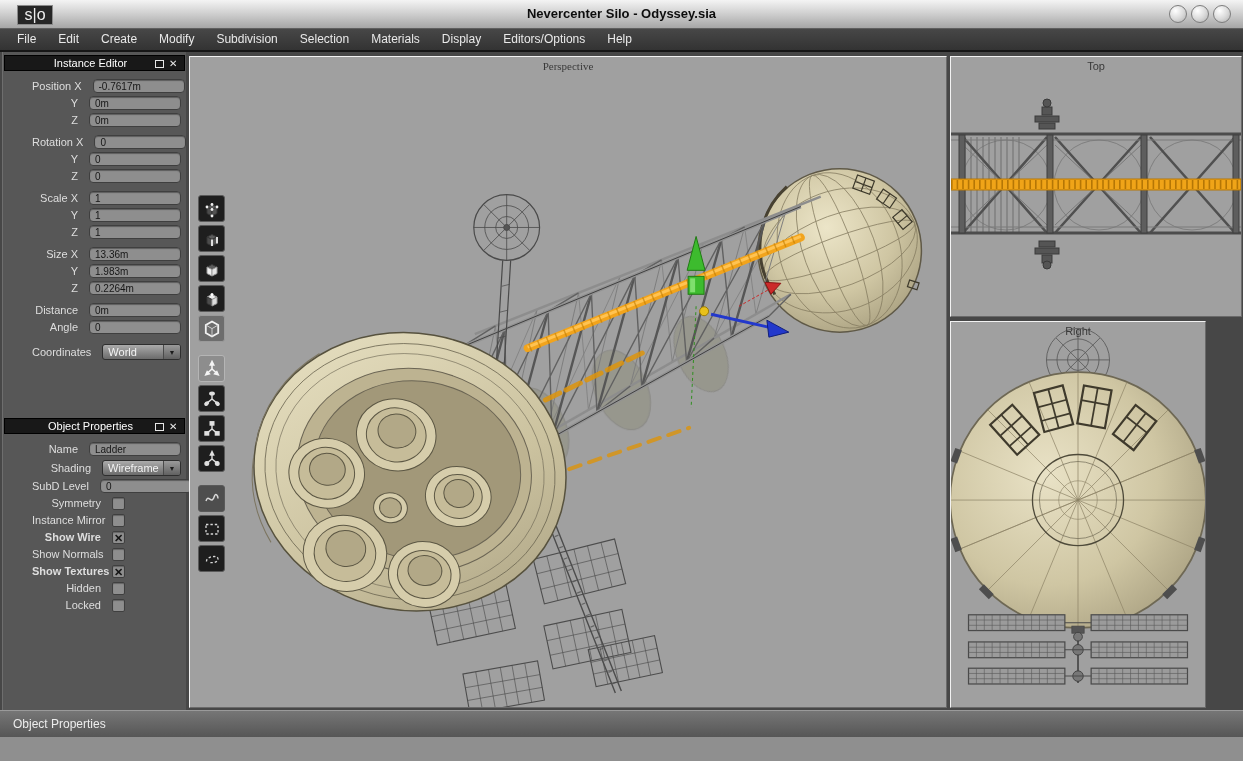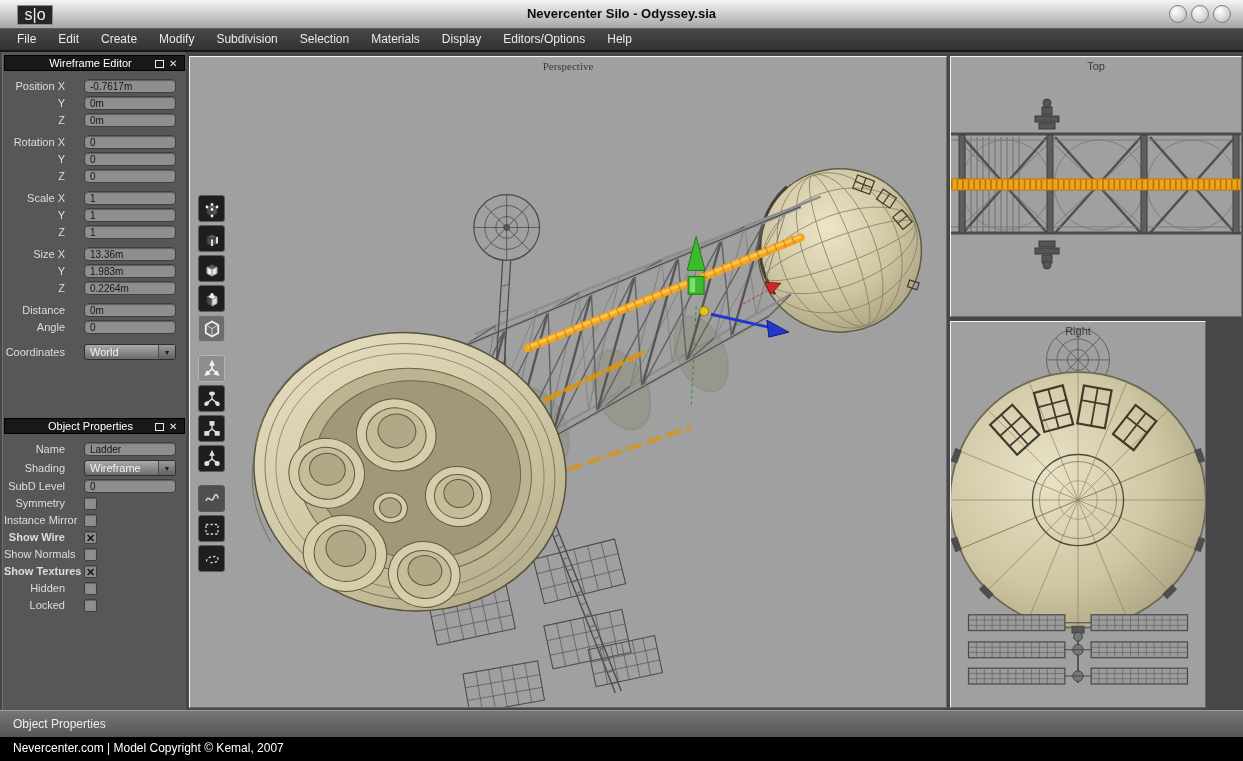--- a/index.html
+++ b/index.html
@@ -27,21 +27,21 @@
     border-left:1px solid #6e6e6e;}
   .panel{position:absolute;left:1px;width:181px;background:#575757;}
   .panel-header{height:16px;background:#181818;color:#fff;font-size:11px;
     display:flex;align-items:center;border:1px solid #000;}
   .panel-title{flex:1;text-align:center;padding-left:22px;}
   .ph-ico{width:11px;height:11px;margin-right:4px;position:relative;}
   .ph-sq::before{content:"";position:absolute;left:1px;top:2px;width:7px;height:6px;border:1.5px solid #e8e8e8;}
   .ph-x{color:#e8e8e8;font-size:10px;line-height:11px;}
   .prow{display:flex;align-items:center;height:16px;margin-top:1px;}
   .prow.gap{margin-top:6px;}
-  .plabel{width:80px;text-align:right;color:#dedede;font-size:11px;padding-right:19px;white-space:nowrap;}
+  .plabel{width:80px;text-align:right;color:#dedede;font-size:11px;padding-right:11px;white-space:nowrap;margin-left:28px;}
   .pfield{width:92px;height:14px;background:#8e8e8e;border:1px solid #3f3f3f;border-radius:4px;
     font-family:"Liberation Sans",sans-serif;font-size:10px;color:#161616;padding:0 5px;
     box-shadow:inset 0 1px 1px rgba(0,0,0,.35);}
   .dropdown{width:92px;height:16px;border-radius:3px;border:1px solid #2e2e2e;display:flex;
     background:linear-gradient(#ababab,#6b6b6b);overflow:hidden;}
   .dd-text{flex:1;color:#f3f3f3;font-size:11px;line-height:15px;padding-left:5px;}
   .dd-arrow{width:17px;border-left:1px solid #4a4a4a;background:linear-gradient(#9a9a9a,#616161);
     color:#1c1c1c;font-size:7px;text-align:center;line-height:15px;}
   .checkbox{width:13px;height:13px;background:#8e8e8e;border:1px solid #3f3f3f;border-radius:2px;
     color:#141414;font-size:11px;font-weight:bold;text-align:center;line-height:12px;
@@ -94,21 +94,21 @@
     <span class="menu-item">Editors/Options</span>
     <span class="menu-item">Help</span>
   </div>
 
   <div id="content">
 
     <div id="leftcol">
 
       <div class="panel" style="top:3px;">
         <div class="panel-header">
-          <span class="panel-title">Wireframe Editor</span>
+          <span class="panel-title">Instance Editor</span>
           <span class="ph-ico ph-sq"></span>
           <span class="ph-ico ph-x">✕</span>
         </div>
         <div style="padding:6px 4px 4px 0;">
           <div class="prow">
               <span class="plabel">Position X</span>
               <input class="pfield" value="-0.7617m" style="">
             </div>
           <div class="prow">
               <span class="plabel">Y</span>
@@ -635,17 +635,14 @@
           <path d="M130,316H160M130,347H160M130,377H160" stroke-width="1.2"></path>
         </g>
       </svg>
     </div>
   </div>
 
   <div id="statusbar">
     <span>Object Properties</span>
   </div>
 
-  <div id="footer">
-    <span>Nevercenter.com | Model Copyright © Kemal, 2007</span>
-  </div>
 
 </div>
 
 </body></html>

